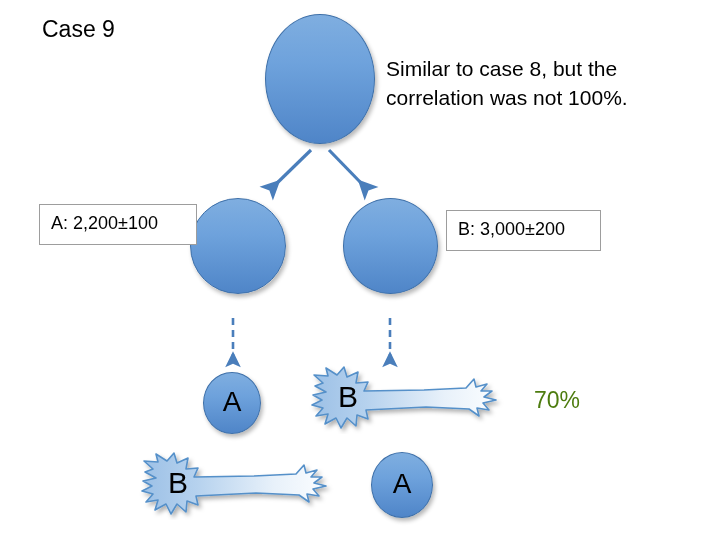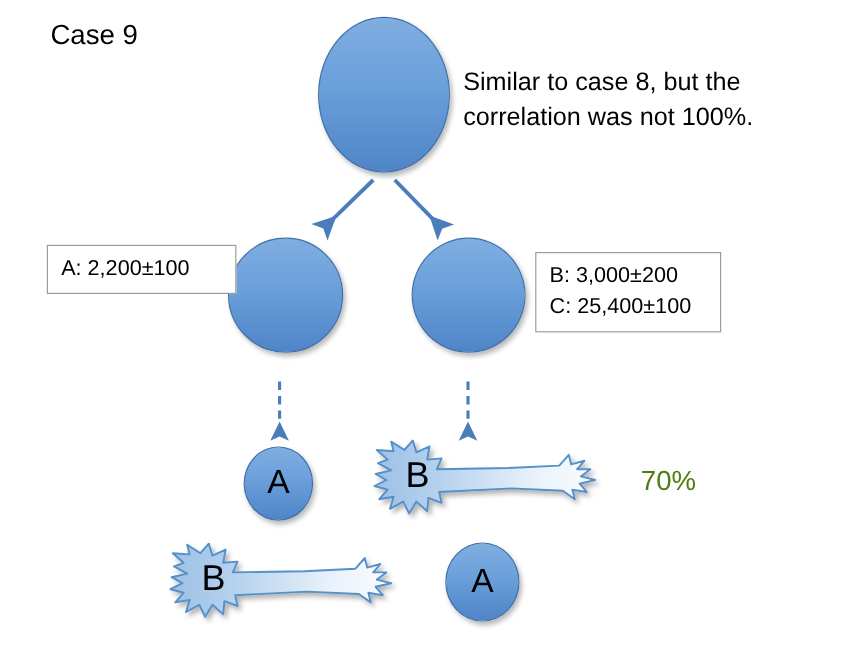--- a/index.html
+++ b/index.html
@@ -169,21 +169,20 @@
 
   <div class="blue-circle" id="circle-left"></div>
   <div class="blue-circle" id="circle-right"></div>
 
   <div class="data-box" id="box-left">
     <div>A: 2,200±100</div>
   </div>
 
   <div class="data-box" id="box-right">
     <div>B: 3,000±200</div>
-    <div>C: 25,400±100</div>
   </div>
 
   <div class="blue-circle labeled" id="circle-a-row1">
     <span class="circle-label">A</span>
   </div>
 
   <div class="bshape" id="bshape-row1">
     <svg width="210" height="68" viewBox="0 0 210 68">
       <path filter="url(#dropsh)" d="M20,26 L9,20 L17,17 L8,9 L22,10 L20,2 L31,9 L38,1 L41,11 L52,6 L50,17
                L62,16 L58,25 L118,24 L160,22 L168,13 L170,21 L181,18 L175,25

